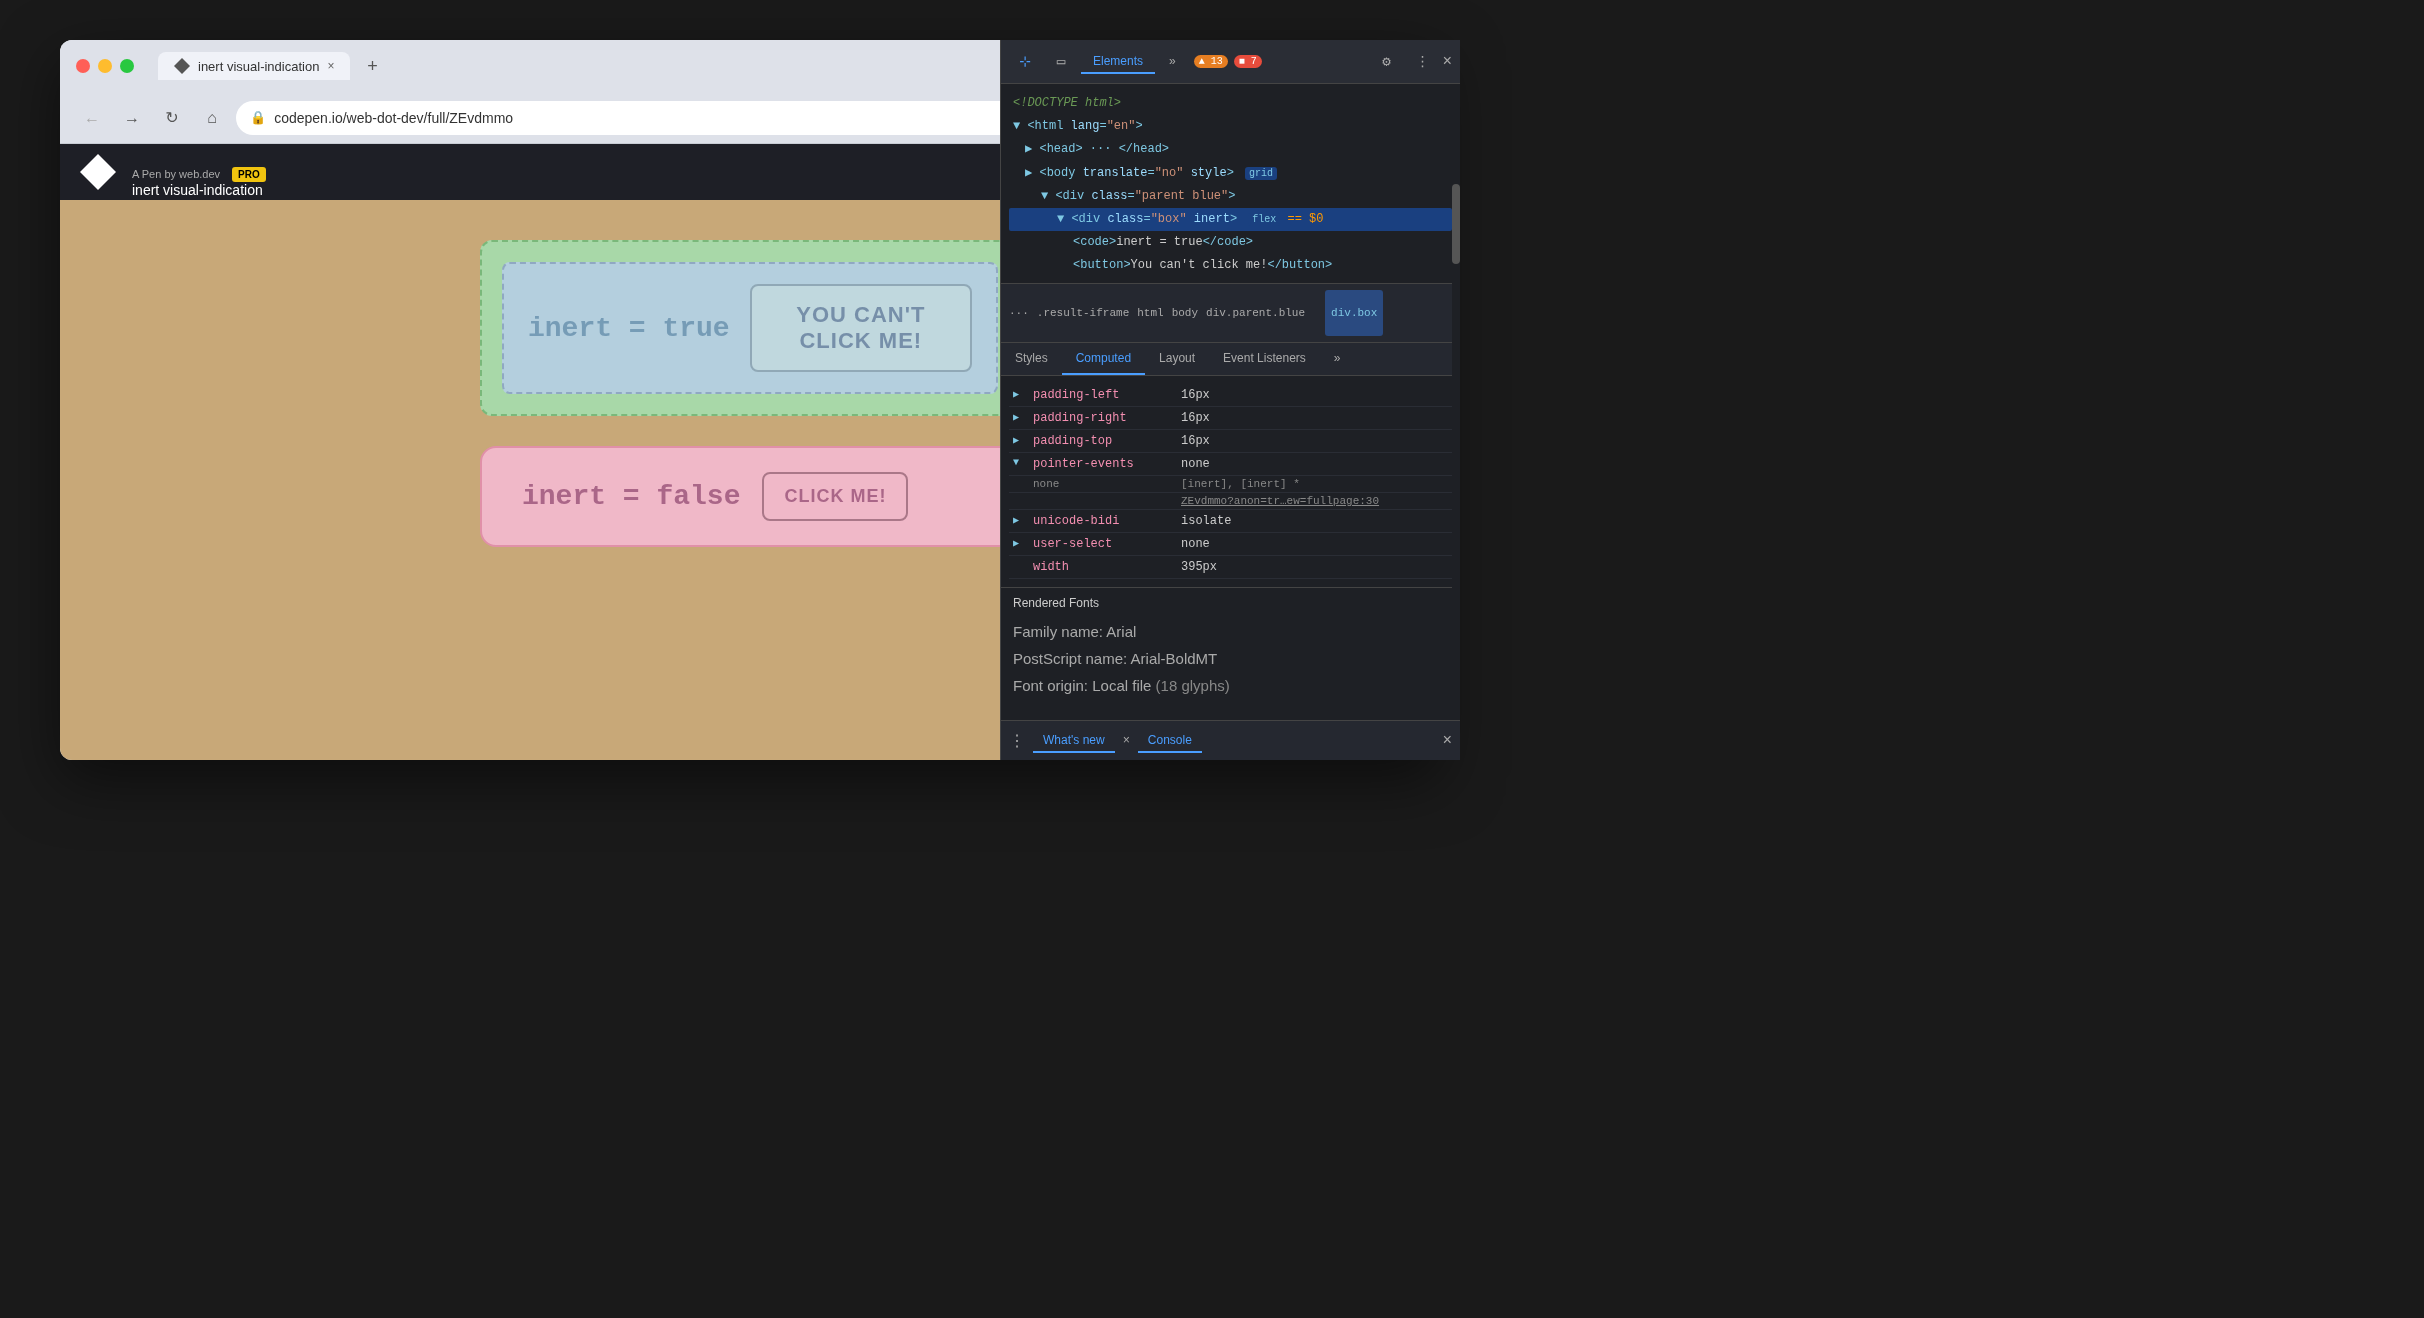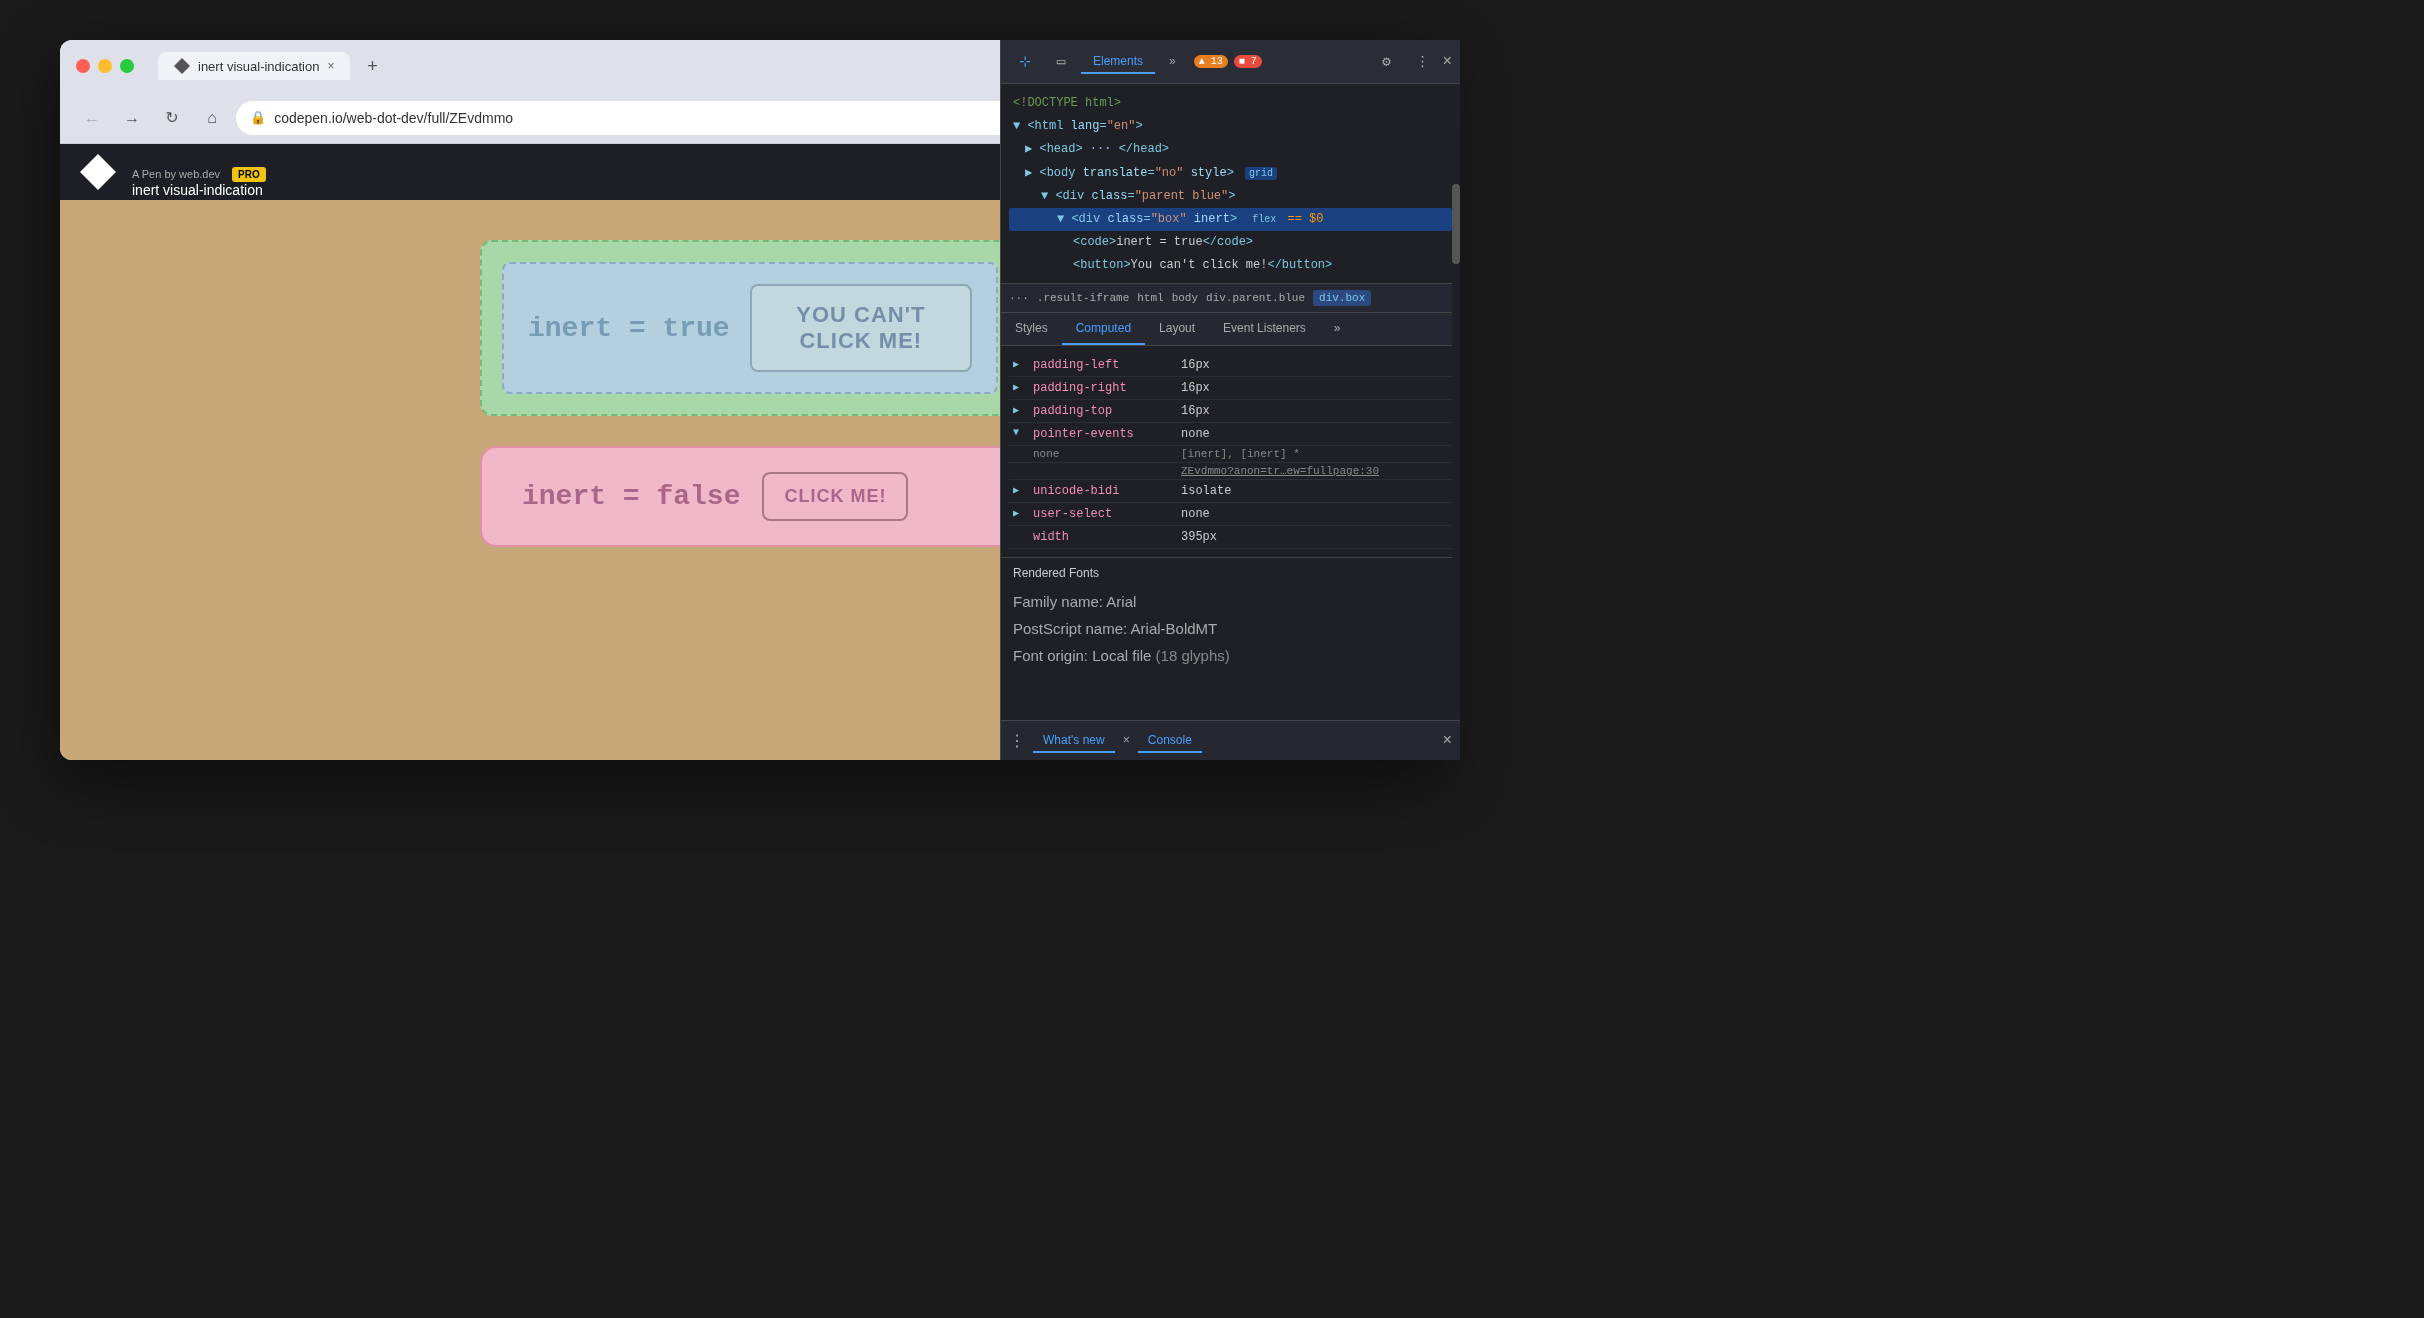--- a/index.html
+++ b/index.html
@@ -419,21 +419,21 @@
       cursor: pointer;
       border-radius: 2px;
       white-space: nowrap;
       font-size: 12px;
       line-height: 1.6;
     }
     .dom-line.selected { background: #1a4080; }
     .dom-tag { color: #7ec8e3; }
     .dom-attr-name { color: #9cdcfe; }
     .dom-attr-val { color: #ce9178; }
-    .dom-comment { color: #6a9955; }
+    .dom-comment { color: #6a9955; font-style: italic; }
     .dom-text { color: #ccc; }
     .dom-badge {
       background: #3d7a3d;
       color: #7ec87e;
       font-size: 10px;
       padding: 1px 4px;
       border-radius: 3px;
       margin-left: 4px;
     }
     .dom-badge.blue {
@@ -457,22 +457,23 @@
     }
 
     .dt-crumb {
       color: #aaa;
       cursor: pointer;
       white-space: nowrap;
     }
     .dt-crumb.active {
       background: #2a4a80;
       color: #7ec8e3;
-      padding: 2px 6px;
+      padding: 17px 6px;
       border-radius: 3px;
+      margin-left: 12px;
     }
     .dt-crumb-sep { color: #555; }
 
     
     .dt-styles-panel {
       flex: 1;
       overflow-y: auto;
     }
 
     .dt-panel-tabs {

